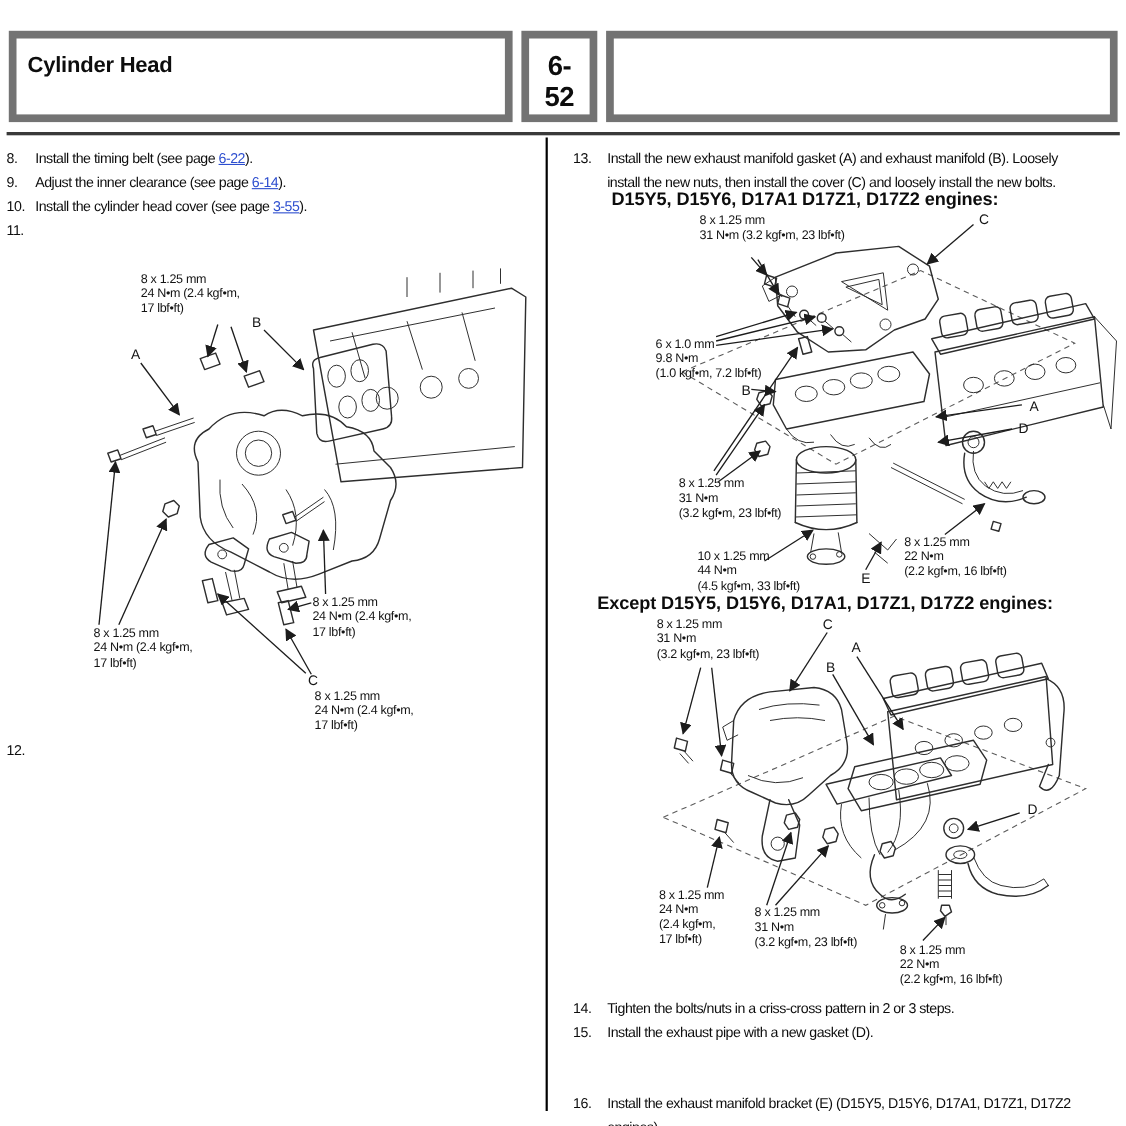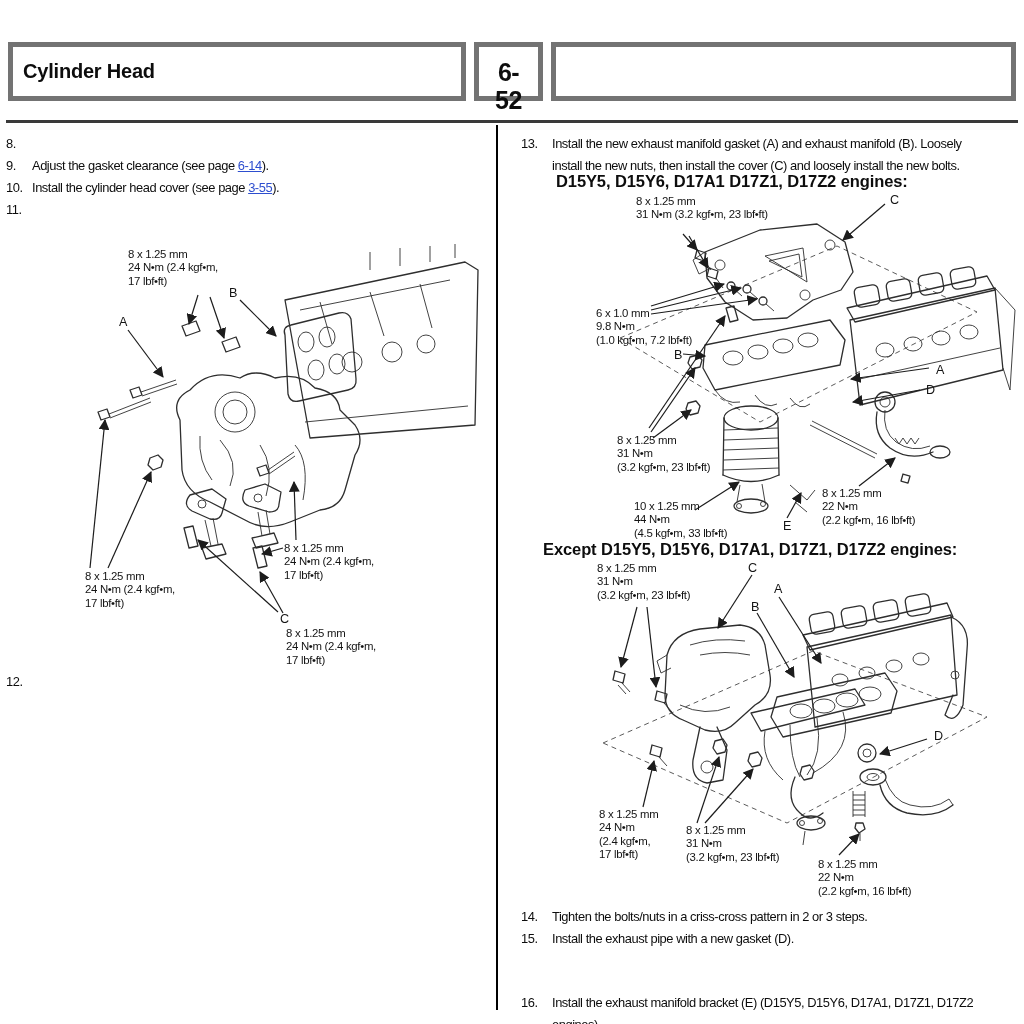--- a/index.html
+++ b/index.html
@@ -1,19 +1,19 @@
 <!DOCTYPE html>
 <html><head>
 <meta charset="utf-8">
 <style>
   *{margin:0;padding:0;box-sizing:border-box}
   html,body{width:1024px;height:1024px;background:#ffffff;
     font-family:"Liberation Sans","DejaVu Sans",sans-serif;color:#0d0d0d;
     position:relative;overflow:hidden}
-  .hdr-box{position:absolute;top:42px;height:59px;border:5px solid #737373;background:#fff}
+  .hdr-box{position:absolute;top:28px;height:83px;border:7px solid #737373;background:#fff}
   #hdr-left{left:8px;width:458px}
   #hdr-page{left:474px;width:69px;text-align:center}
   #hdr-right{left:551px;width:465px}
   .hrule{position:absolute;left:6px;top:120px;width:1012px;height:3px;background:#3a3a3a}
   .title{font-weight:bold;font-size:20px;letter-spacing:-0.2px;padding:13px 0 0 10px;white-space:nowrap}
   .subtitle{font-weight:bold;font-size:15.5px;letter-spacing:-0.2px;padding:3px 0 0 34px;white-space:nowrap}
   .pagenum{font-weight:bold;font-size:25px;line-height:28px;padding-top:11px;letter-spacing:-0.5px;white-space:pre-line}
   .vdivider{position:absolute;left:496px;top:125px;width:2px;height:885px;background:#000}
   .step{position:absolute;display:flex;font-size:12.9px;letter-spacing:-0.45px;line-height:21.5px}
   .step .num{flex:none;width:26px}
@@ -46,24 +46,25 @@
 <div class="hdr-box" id="hdr-page">
   <div class="pagenum">6-
 52</div>
 </div>
 <div class="hdr-box" id="hdr-right"></div>
 <div class="hrule"></div>
 <div class="vdivider"></div>
 
 <div class="step" style="left:6px;top:133px;width:486px">
   <span class="num">8.</span>
+  <span class="txt"><span>Install the timing belt (see page </span><a class="plink" href="#">6-22</a><span>).</span></span>
 </div>
 <div class="step" style="left:6px;top:155px;width:486px">
   <span class="num">9.</span>
-  <span class="txt"><span>Adjust the gasket clearance (see page </span><a class="plink" href="#">6-14</a><span>).</span></span>
+  <span class="txt"><span>Adjust the inner clearance (see page </span><a class="plink" href="#">6-14</a><span>).</span></span>
 </div>
 <div class="step" style="left:6px;top:177px;width:486px">
   <span class="num">10.</span>
   <span class="txt"><span>Install the cylinder head cover (see page </span><a class="plink" href="#">3-55</a><span>).</span></span>
 </div>
 <div class="step" style="left:6px;top:199px;width:488px">
   <span class="num">11.</span>
 </div>
 <div class="step" style="left:6px;top:671px;width:486px">
   <span class="num">12.</span>

